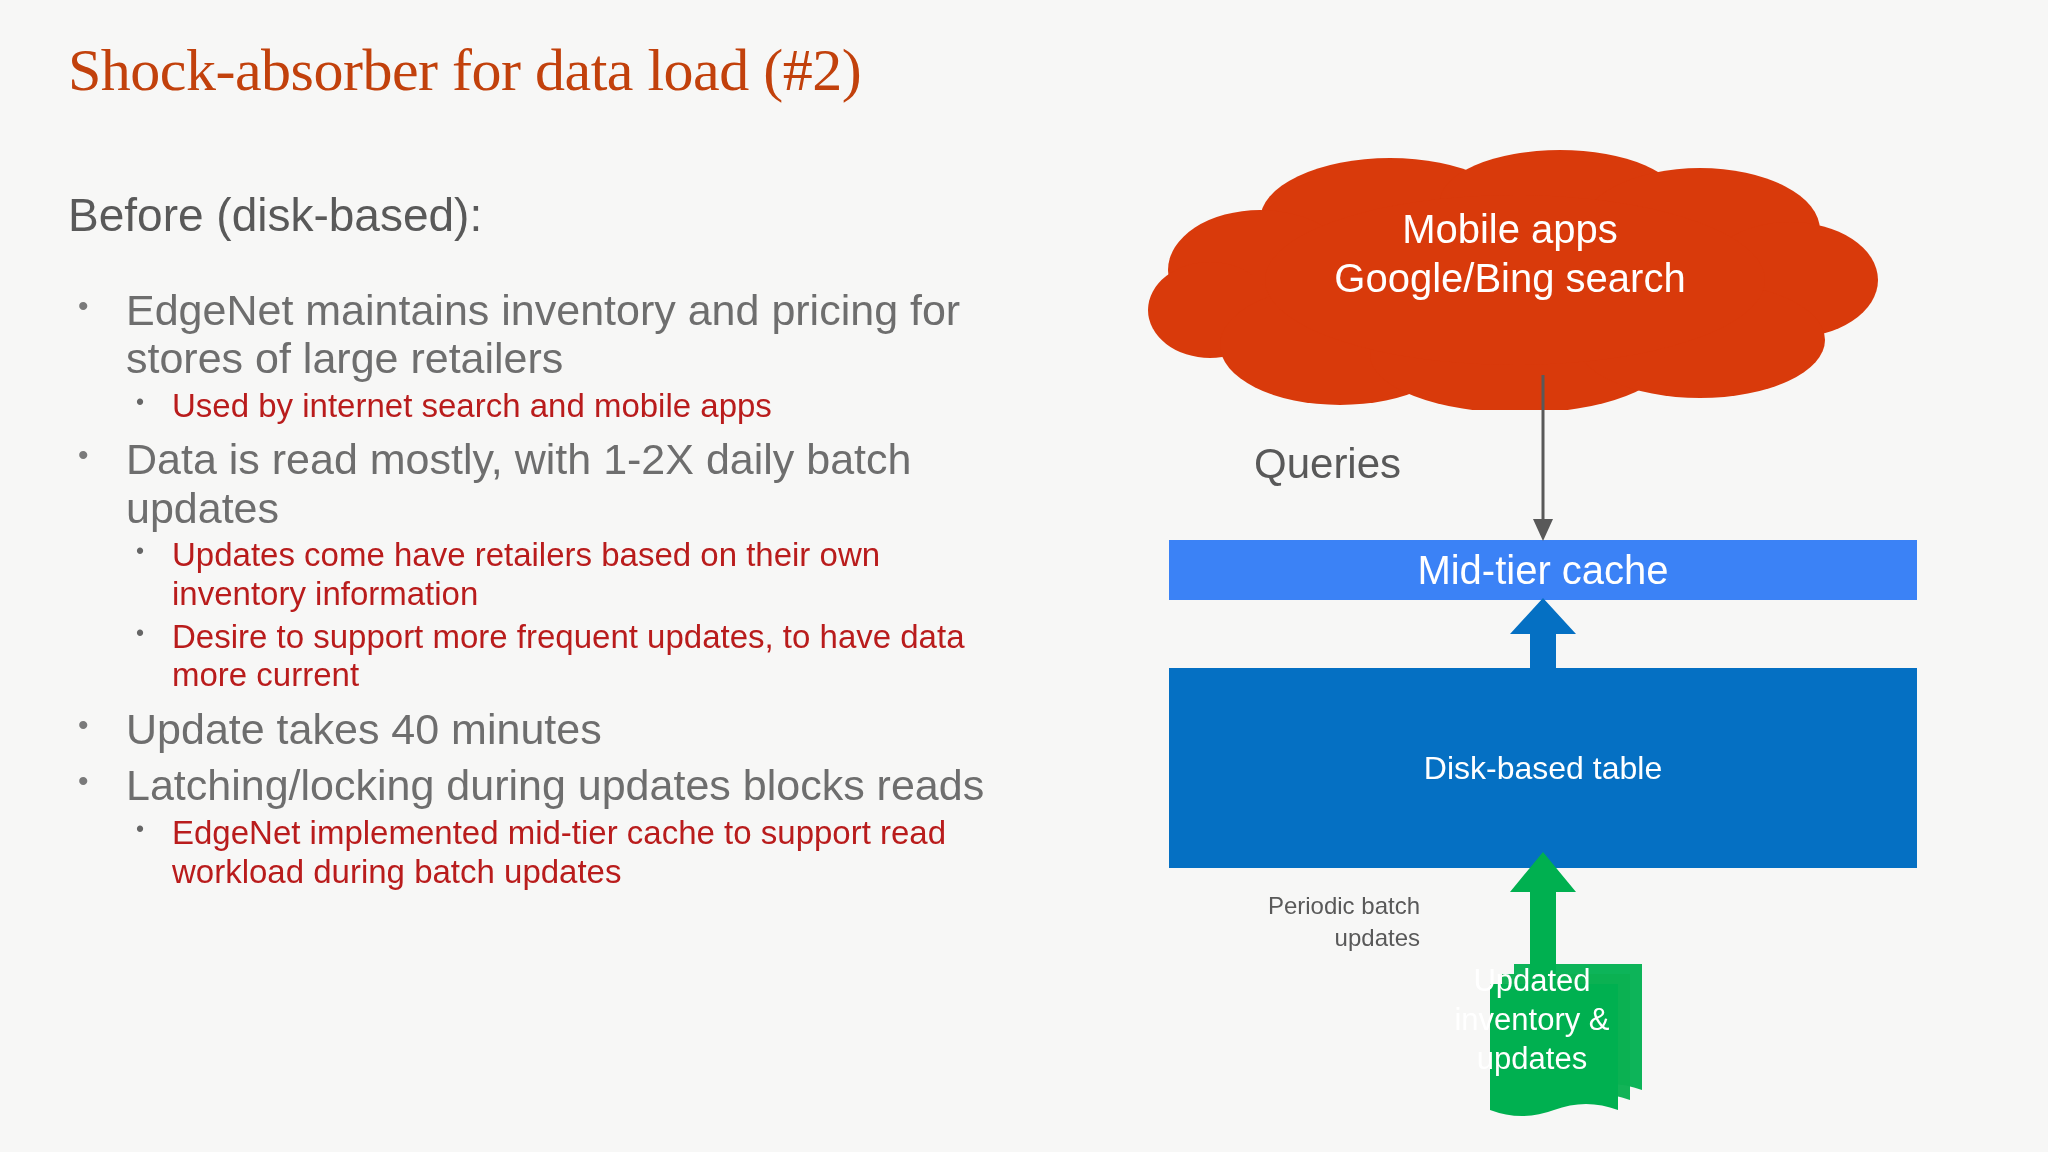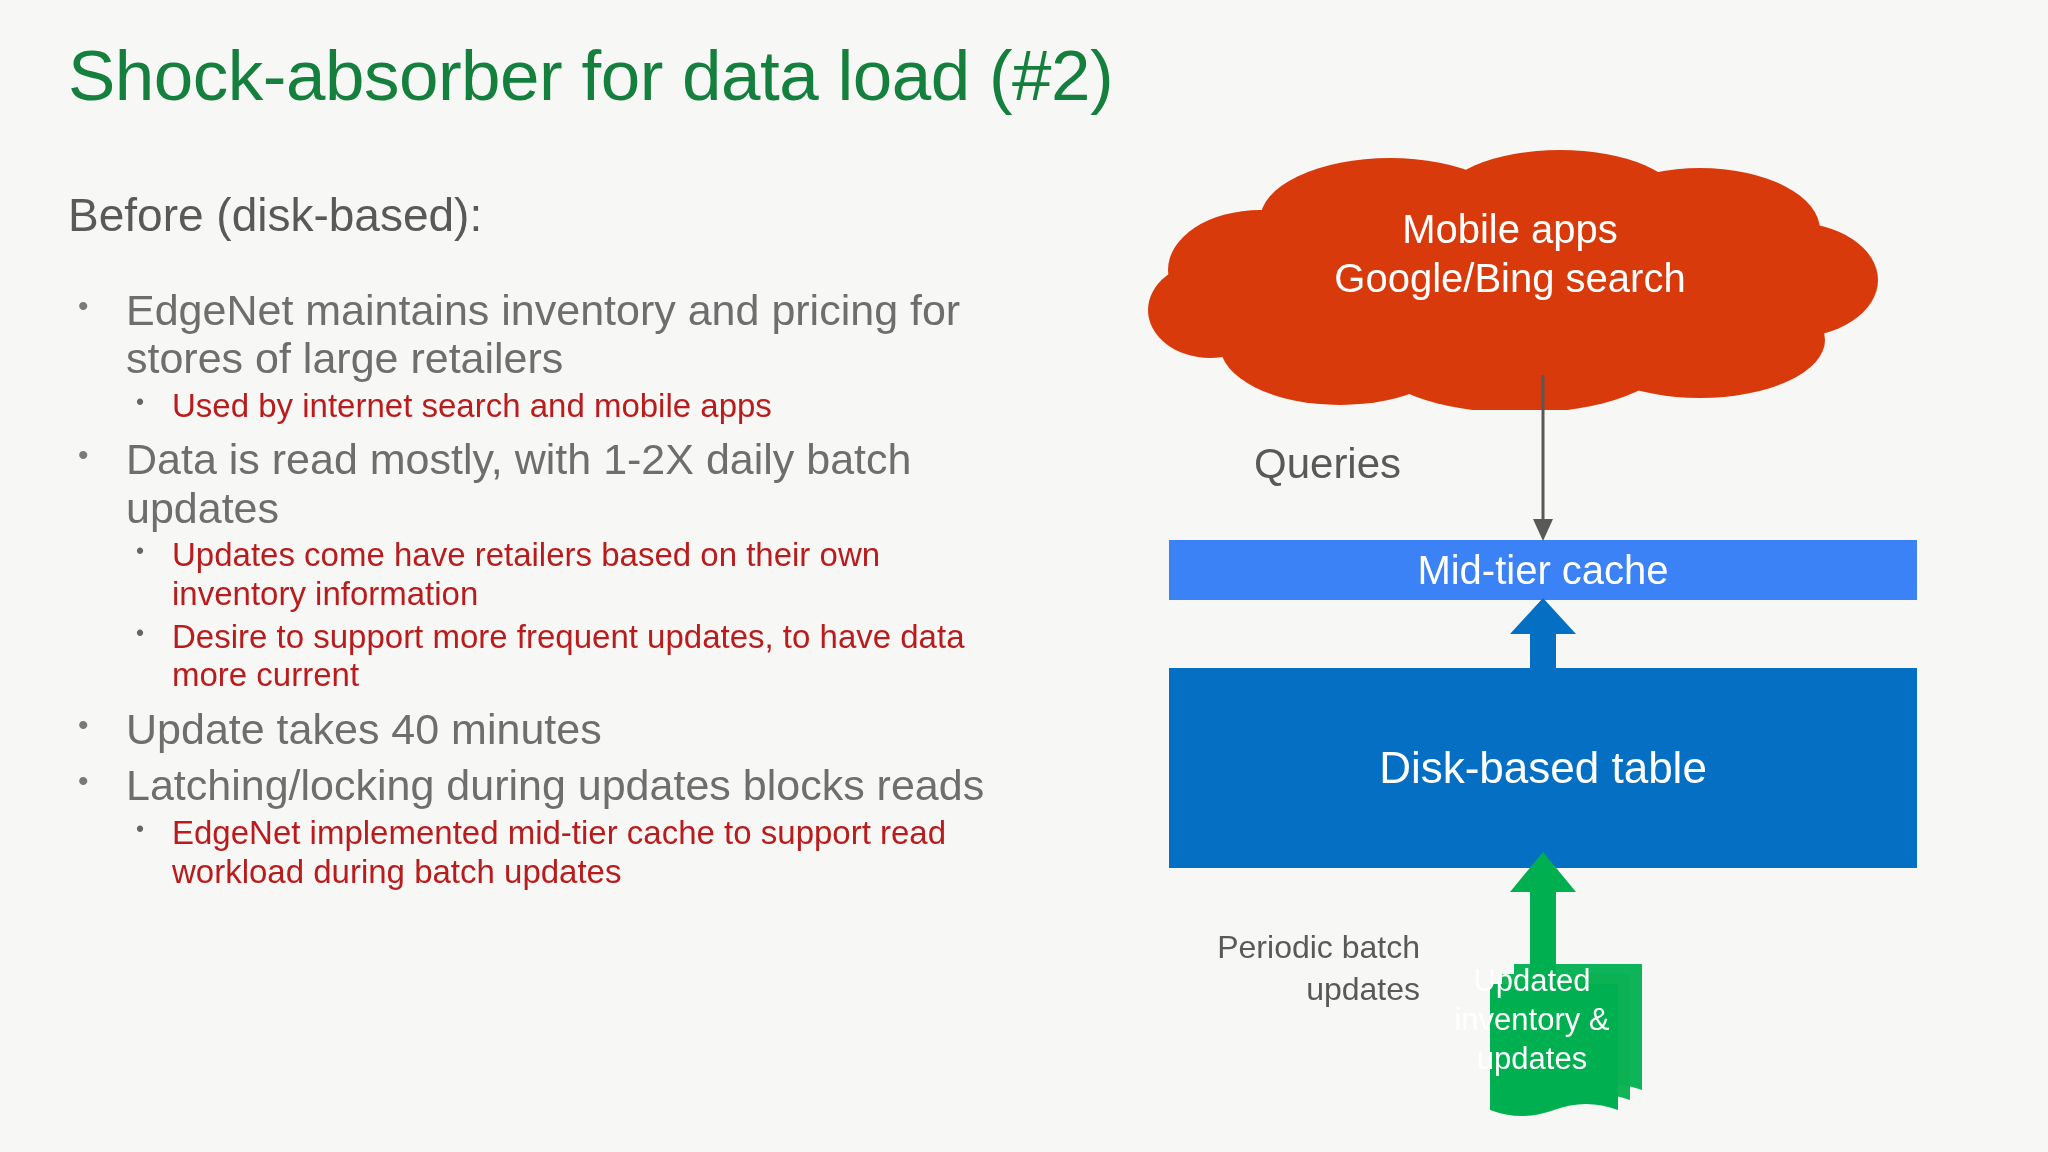--- a/index.html
+++ b/index.html
@@ -17,26 +17,27 @@
     background: #F7F7F6;
     overflow: hidden;
   }
 
   
   #title {
     position: absolute;
     left: 68px;
     top: 38px;
     width: 1450px;
-    font-size: 71px;
+    font-size: 60px;
     font-weight: 400;
     line-height: 1.08;
-    color: #15803d;
+    color: #c2410c;
     letter-spacing: -0.5px;
     white-space: nowrap;
+    font-family: Liberation Serif, serif;
   }
 
   
   #left-col {
     position: absolute;
     left: 68px;
     top: 190px;
     width: 920px;
   }
   #subhead {
@@ -139,36 +140,35 @@
     justify-content: center;
   }
   #disk-table {
     position: absolute;
     left: 49px;
     top: 518px;
     width: 748px;
     height: 200px;
     background: #0570C3;
     color: #ffffff;
-    font-size: 44px;
+    font-size: 32px;
     display: flex;
     align-items: center;
     justify-content: center;
   }
   .updown-arrow { position: absolute; z-index: 2; }
   #periodic-label {
     position: absolute;
     left: -260px;
     top: 740px;
     width: 560px;
     text-align: right;
-    font-size: 32px;
+    font-size: 24px;
     line-height: 1.32;
     color: #595959;
-    margin-top: 36px;
   }
   #docs-wrap {
     position: absolute;
     left: 322px;
     top: 800px;
     width: 220px;
     height: 170px;
   }
   #docs-label {
     position: absolute;

